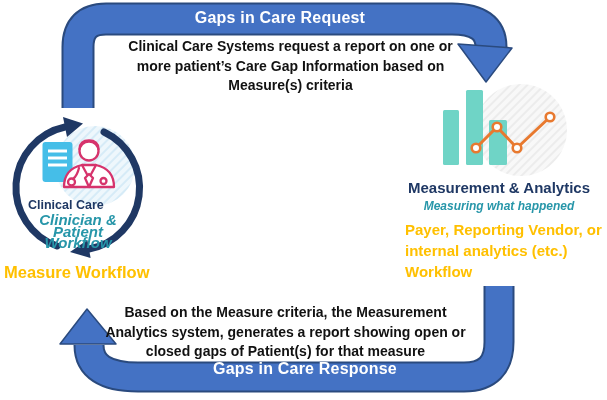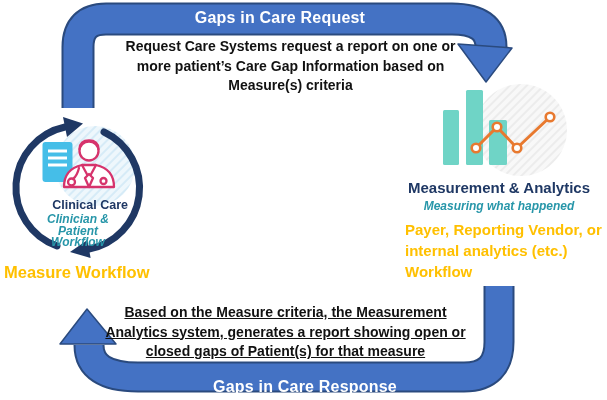--- a/index.html
+++ b/index.html
@@ -13,24 +13,24 @@
     color:#ffffff;font-weight:bold;font-size:16px;text-align:center;letter-spacing:.2px;
   }
   .desc{
     color:#111111;font-weight:bold;font-size:14px;line-height:19.5px;text-align:center;
   }
   .node-title{color:#1F3864;font-weight:bold;}
   .node-sub{color:#2796A9;font-weight:bold;font-style:italic;}
   .workflow{color:#FFC000;font-weight:bold;}
   #top-band-label{left:95px;top:9px;width:370px;}
   #top-desc{left:118px;top:37px;width:345px;}
-  #bottom-desc{left:103px;top:303px;width:365px;text-decoration:underline;}
-  #bottom-band-label{left:120px;top:378px;width:370px;}
-  #cc-title{left:28px;top:198px;width:100px;text-align:right;font-size:12.5px;}
-  #cc-sub{left:33px;top:214px;width:90px;text-align:center;font-size:12px;line-height:11.5px;}
+  #bottom-desc{left:103px;top:303px;width:365px;}
+  #bottom-band-label{left:120px;top:360px;width:370px;}
+  #cc-title{left:28px;top:198px;width:100px;text-align:left;font-size:12.5px;}
+  #cc-sub{left:33px;top:214px;width:90px;text-align:center;font-size:15px;line-height:11.5px;}
   #cc-workflow{left:4px;top:263px;width:200px;font-size:16.5px;}
   #ma-title{left:398px;top:179px;width:202px;text-align:center;font-size:15px;}
   #ma-sub{left:398px;top:199px;width:202px;text-align:center;font-size:12px;}
   #ma-workflow{left:405px;top:219px;width:210px;font-size:15px;line-height:21px;}
   svg{position:absolute;left:0;top:0;}
 </style>
 </head>
 <body>
 
 <div id="stage">
@@ -100,21 +100,21 @@
         <circle cx="476" cy="148" r="4.3" fill="#ffffff" stroke="#E8792F" stroke-width="2.6"></circle>
         <circle cx="497" cy="127" r="4.3" fill="#ffffff" stroke="#E8792F" stroke-width="2.6"></circle>
         <circle cx="517" cy="148" r="4.3" fill="#ffffff" stroke="#E8792F" stroke-width="2.6"></circle>
         <circle cx="550" cy="117" r="4.3" fill="#ffffff" stroke="#E8792F" stroke-width="2.6"></circle>
       </g>
     </g>
   </svg>
 
   <div class="abs band-label" id="top-band-label">Gaps in Care Request</div>
 
-  <div class="abs desc" id="top-desc">Request Care Systems request a report on one or more patient’s Care Gap Information based on Measure(s) criteria</div>
+  <div class="abs desc" id="top-desc">Clinical Care Systems request a report on one or more patient’s Care Gap Information based on Measure(s) criteria</div>
 
   <div class="abs node-title" id="cc-title">Clinical Care</div>
 
   <div class="abs node-sub" id="cc-sub">Clinician &amp; Patient Workflow</div>
 
   <div class="abs workflow" id="cc-workflow">Measure Workflow</div>
 
   <div class="abs node-sub" id="ma-sub">Measuring what happened</div>
 
   <div class="abs node-title" id="ma-title">Measurement &amp; Analytics</div>

